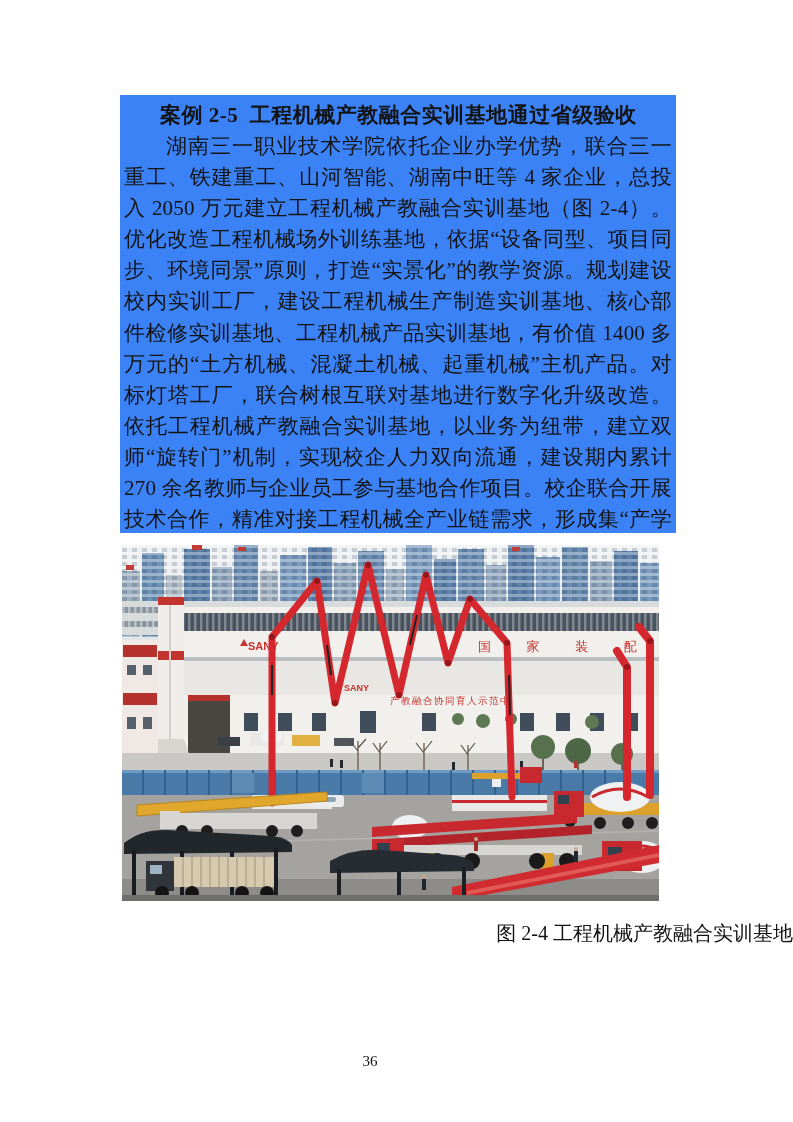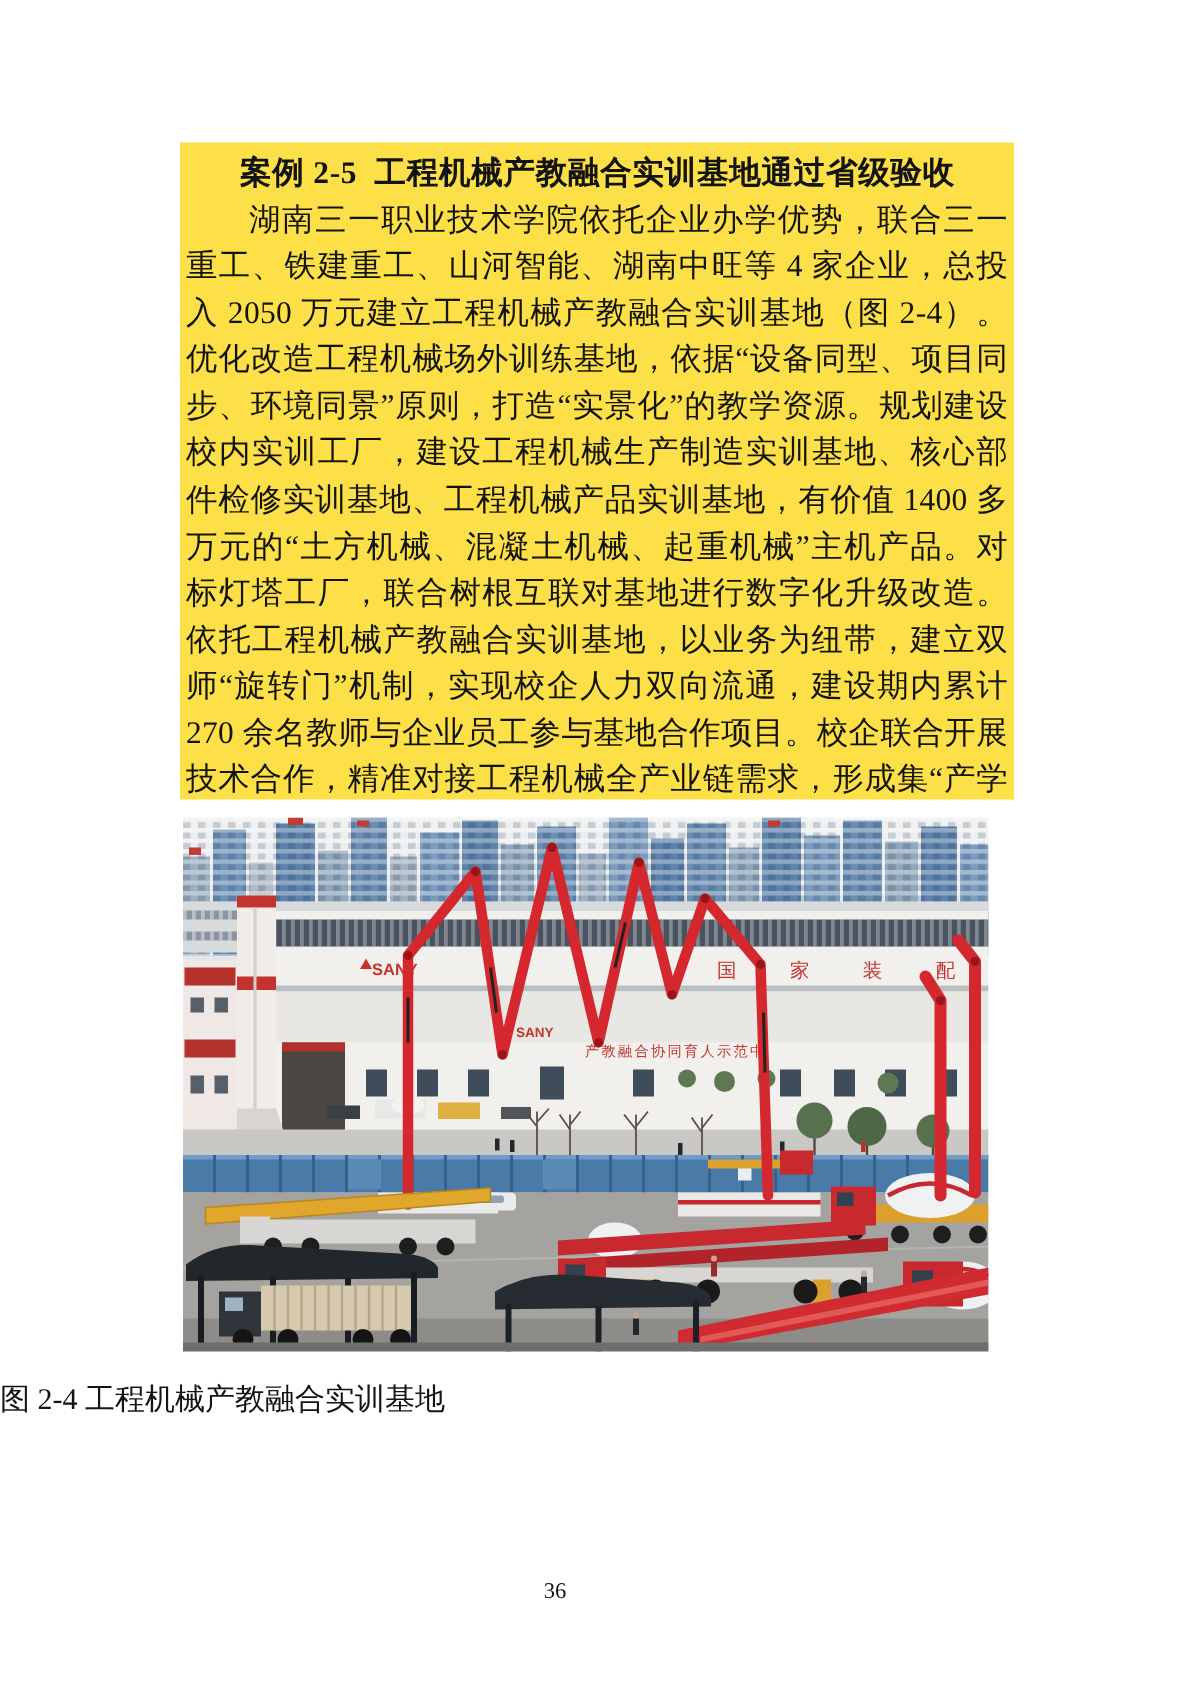--- a/index.html
+++ b/index.html
@@ -6,21 +6,21 @@
   .page{
     position:relative;
     width:793px;height:1122px;
     background:#ffffff;
     font-family:"Liberation Serif","DejaVu Serif",serif;
     color:#131313;
     overflow:hidden;
   }
   .case-box{
     position:absolute;left:120px;top:95px;width:556px;height:438px;
-    background:#fde047;
+    background:#3b82f6;
     box-sizing:border-box;
     padding:5px 4px 0 4px;
     overflow:hidden;
   }
   .case-title{
     margin:0;
     font-size:21px;line-height:31px;
     font-weight:bold;
     text-indent:36px;
     white-space:pre-wrap;
@@ -33,21 +33,21 @@
     text-indent:42px;
     letter-spacing:0.2px;
   }
   .photo{
     position:absolute;left:122px;top:545px;width:537px;height:356px;
     margin:0;
   }
   .photo svg{display:block;width:537px;height:356px;}
   .caption{
     position:absolute;left:0;top:920px;width:793px;
-    text-align:left;
+    text-align:right;
     font-size:20px;line-height:26px;
   }
   .page-number{
     position:absolute;left:0;top:1053px;width:740px;
     text-align:center;
     font-size:15px;
   }
 </style>
 </head>
 <body>

